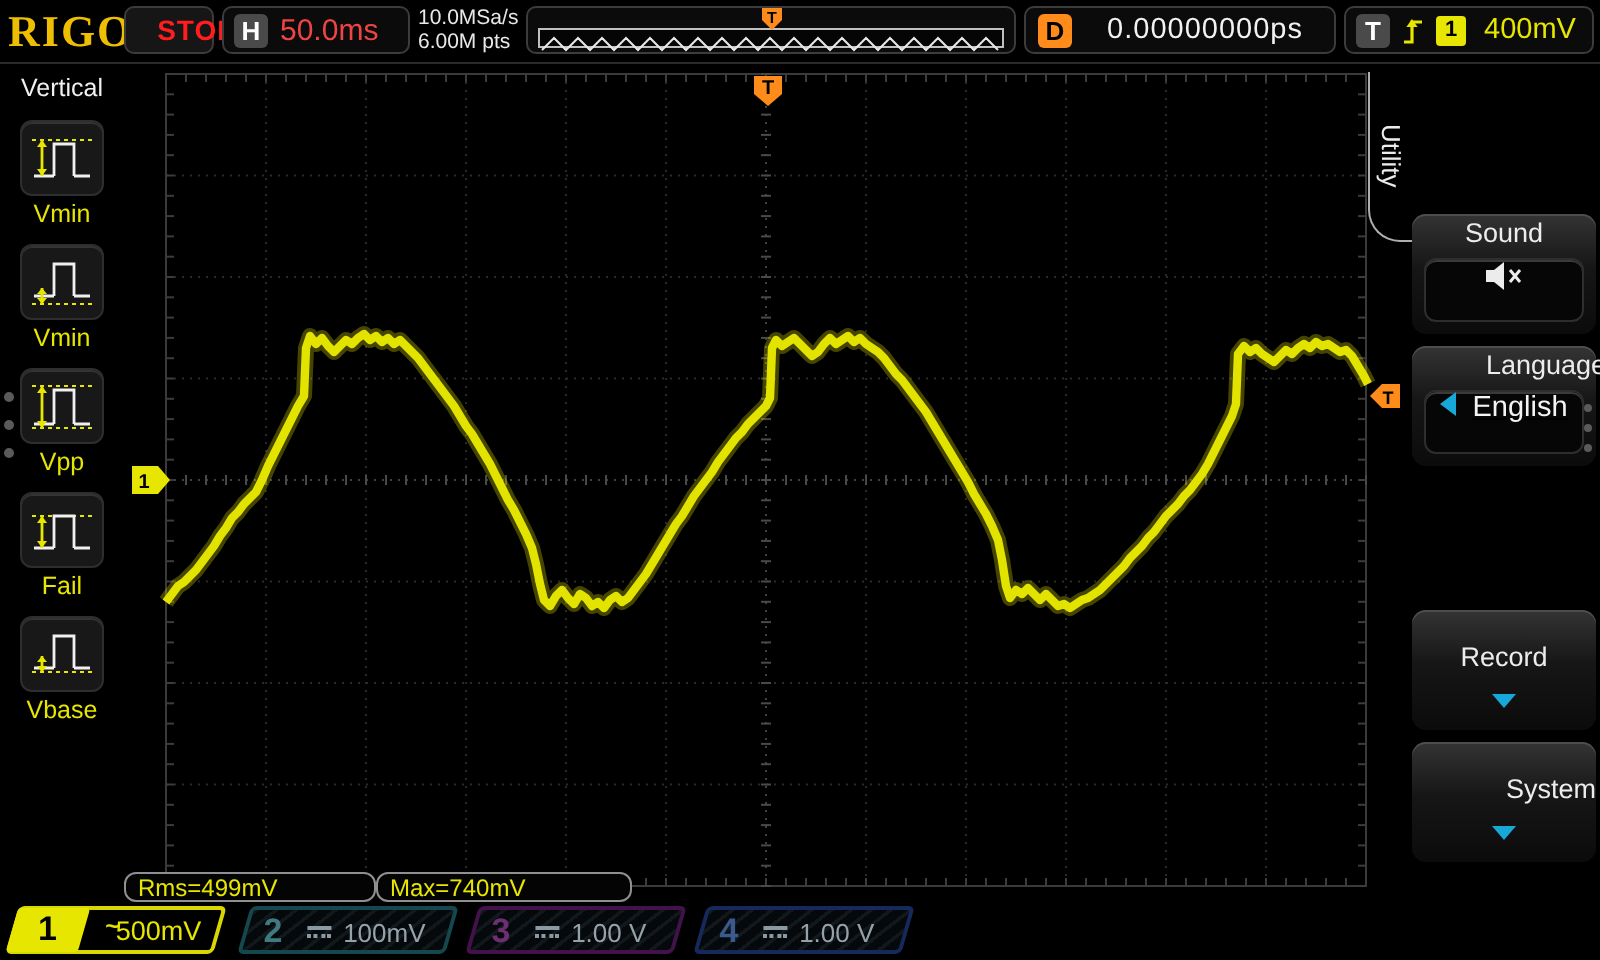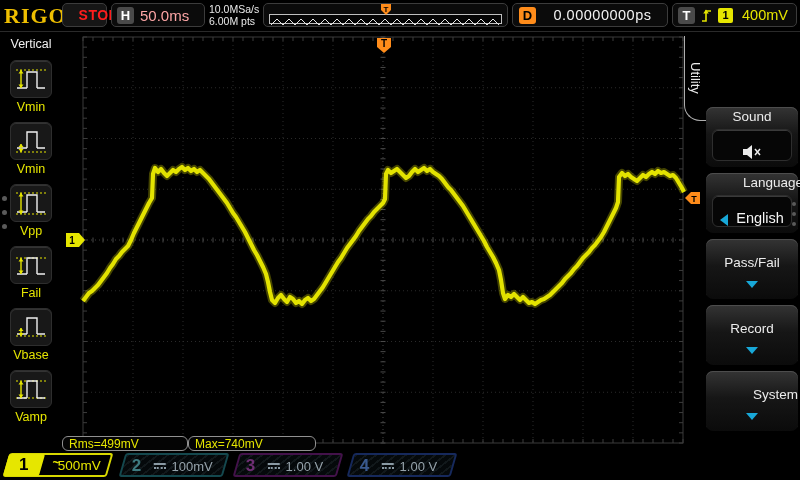--- a/index.html
+++ b/index.html
@@ -12,21 +12,21 @@
   .tb-box{position:absolute;top:3px;height:24px;background:#0b0b0b;border:1px solid #3c3c3c;border-radius:5px;
           display:flex;align-items:center;box-sizing:border-box;}
   #stop-btn{left:62px;width:45px;justify-content:center;background:#161616;padding-left:28px;}
   #stop-btn span{color:#ff1d1d;font-weight:bold;font-size:14px;letter-spacing:.5px;}
   #h-box{left:111px;width:94px;padding:0 5px;gap:6px;}
   .chip{display:inline-flex;align-items:center;justify-content:center;width:17px;height:17px;border-radius:3px;
         font-weight:bold;font-size:13px;}
   .chip-gray{background:#4a4a4a;color:#fff;}
   .chip-orange{background:#ff8c1a;color:#000;}
   .chip-yellow{background:#e6e600;color:#000;}
-  #h-box .val{color:#fca5a5;font-size:15px;}
+  #h-box .val{color:#ef4444;font-size:15px;}
   #acq{position:absolute;left:209px;top:3px;color:#e8e8e8;font-size:10.5px;line-height:12px;}
   #preview{left:263px;width:245px;}
   #preview-inner{position:absolute;left:5px;right:5px;top:10px;bottom:2px;border:1px solid #c0c0c0;background:#050505;}
   #preview svg.zz{position:absolute;left:0;top:0;}
   #preview-tmark{position:absolute;left:115px;top:-1px;}
   #d-box{left:512px;width:156px;padding:0 6px;gap:8px;}
   #d-box .val{color:#f2f2f2;font-size:14.5px;letter-spacing:.5px;margin:0 auto;}
   #t-box{left:672px;width:125px;padding:0 5px;gap:5px;}
   #t-box .val{color:#e6e600;font-size:14.5px;margin-left:4px;}
   
@@ -45,21 +45,21 @@
   #utility-tab span{writing-mode:vertical-rl;color:#ececec;font-size:13px;}
   .rm-btn{position:absolute;left:706px;width:92px;height:60px;border-radius:7px;
           background:linear-gradient(#343434,#161616 45%,#0b0b0b);box-shadow:inset 0 1px 0 #4d4d4d;
           box-sizing:border-box;}
   .rm-label{position:absolute;left:0;width:100%;text-align:center;color:#ececec;font-size:13.5px;}
   .tri-down{position:absolute;left:50%;margin-left:-6px;width:0;height:0;
             border-left:6px solid transparent;border-right:6px solid transparent;border-top:7px solid #18a8d8;}
   .tri-left{width:0;height:0;border-top:6px solid transparent;border-bottom:6px solid transparent;
             border-right:8px solid #18a8d8;}
   .rm-sub{position:absolute;left:6px;right:6px;top:22px;bottom:6px;background:#060606;border:1px solid #2e2e2e;
-          border-radius:6px;display:flex;align-items:flex-end;justify-content:center;gap:8px;
+          border-radius:6px;display:flex;align-items:flex-start;justify-content:center;gap:8px;
           box-shadow:inset 0 1px 0 #3a3a3a;text-decoration:underline;}
   .rm-sub .val{color:#f4f4f4;font-size:14.5px;}
   
   #scope{position:absolute;left:0;top:0;pointer-events:none;}
   
   .meas{position:absolute;top:436px;height:15px;background:#040404;border:1px solid #909090;border-radius:6px;
         color:#e6e600;font-size:12px;line-height:14px;padding:0 6px;box-sizing:border-box;}
   
   #chbar{position:absolute;left:0;top:452px;width:800px;height:28px;background:#000;}
   .ch-cell{position:absolute;top:1px;height:24px;width:104px;transform:skewX(-16deg);
@@ -538,33 +538,20 @@
         <path d="M2,24 H32" stroke="#e6e600" stroke-width="1" stroke-dasharray="2,2"></path>
         <path d="M13,22 V6 H23 V22 M23,22 H31 M3,22 H13" fill="none" stroke="#f0f0f0" stroke-width="1.4"></path>
         <path d="M7,24 V16" stroke="#e6e600" stroke-width="1.4"></path>
         <polygon points="4.5,19 7,16 9.5,19" fill="#e6e600"></polygon>
             <polygon points="4.5,21 7,24 9.5,21" fill="#e6e600"></polygon>
       </svg>
         </div>
       <div class="lm-label">Vbase</div>
     </div>
 
-    <div class="lm-item" style="top:338px;">
-      <div class="lm-btn">
-          <svg width="34" height="30">
-        <path d="M2,7 H32" stroke="#e6e600" stroke-width="1" stroke-dasharray="2,2"></path>
-        <path d="M2,24 H32" stroke="#e6e600" stroke-width="1" stroke-dasharray="2,2"></path>
-        <path d="M13,24 V7 H23 V24 M23,24 H31 M3,24 H13" fill="none" stroke="#f0f0f0" stroke-width="1.4"></path>
-        <path d="M7,24 V7" stroke="#e6e600" stroke-width="1.4"></path>
-        <polygon points="4.5,10.5 7,7 9.5,10.5" fill="#e6e600"></polygon>
-            <polygon points="4.5,20.5 7,24 9.5,20.5" fill="#e6e600"></polygon>
-      </svg>
-        </div>
-      <div class="lm-label">Vamp</div>
-    </div>
 
     <div class="pagedots" style="left:2px;top:164px;">
       <i></i>
         <i></i>
         <i></i>
     </div>
   </div>
 
   <div id="utility-tab">
     <span>Utility</span>
@@ -582,24 +569,20 @@
   </div>
 
   <div class="rm-btn" style="top:173px;">
     <div class="rm-label" style="top:2px;margin-left:21px;">Language</div>
     <div class="rm-sub">
       <span class="tri-left"></span>
       <span class="val">English</span>
     </div>
   </div>
 
-  <div class="rm-btn" style="top:239px;">
-    <div class="rm-label" style="top:16px;">Pass/Fail</div>
-    <div class="tri-down" style="top:42px;"></div>
-  </div>
 
   <div class="rm-btn" style="top:305px;">
     <div class="rm-label" style="top:16px;">Record</div>
     <div class="tri-down" style="top:42px;"></div>
   </div>
 
   <div class="rm-btn" style="top:371px;">
     <div class="rm-label" style="top:16px;text-align:right;">System</div>
     <div class="tri-down" style="top:42px;"></div>
   </div>

